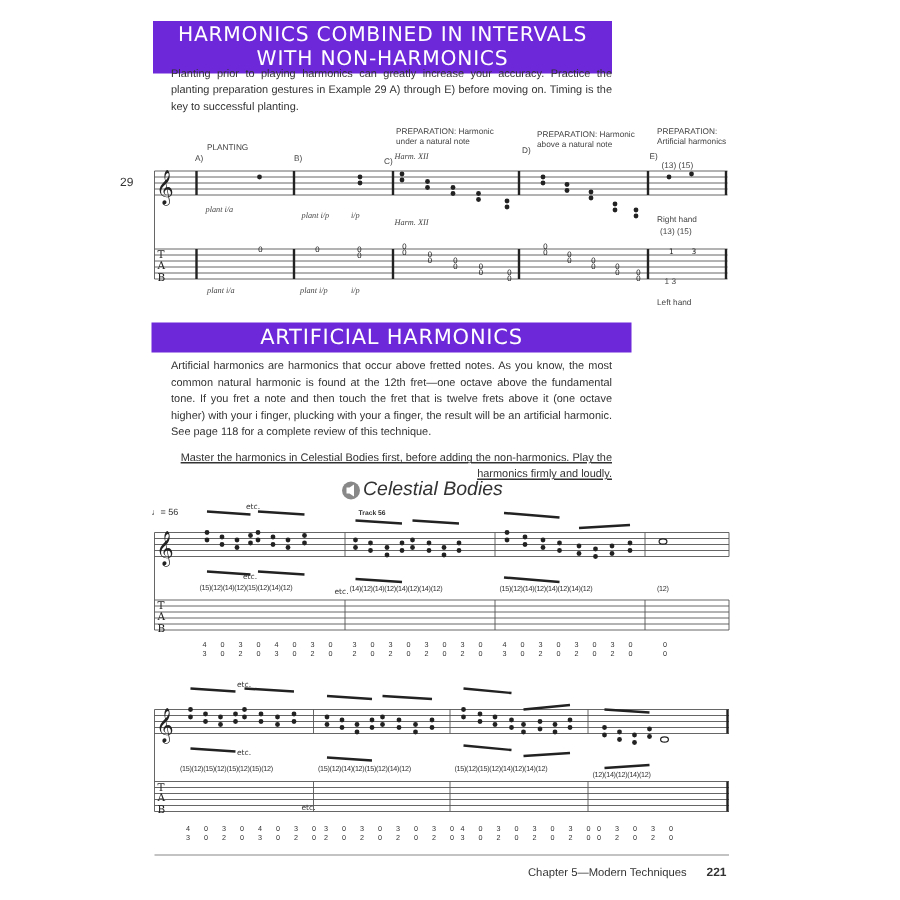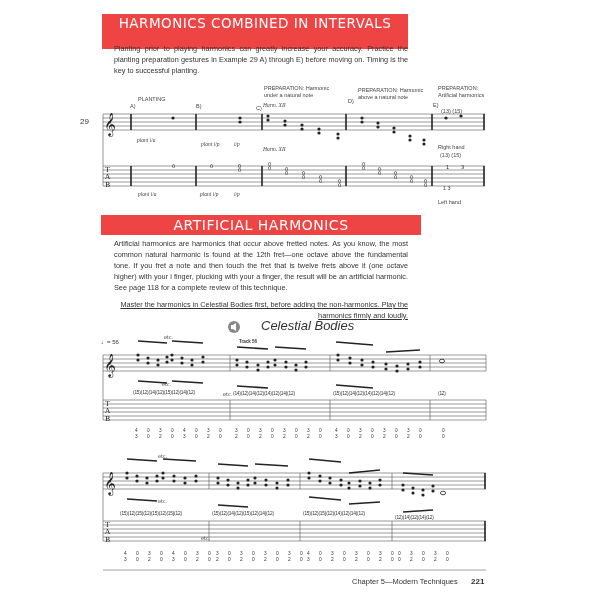--- a/index.html
+++ b/index.html
@@ -1,39 +1,40 @@
 <!DOCTYPE html>
 <html><head>
   <meta charset="utf-8">
   <style>
     html, body { margin:0; padding:0; background:#ffffff; }
     body { width:600px; height:600px; position:relative; overflow:hidden; font-family:"Liberation Sans", sans-serif; color:#2a2a2a; }
-    .banner { position:absolute; background:#ef4444; color:#ffffff; text-align:center; font-family:"DejaVu Sans", sans-serif; letter-spacing:0.5px; }
+    .banner { position:absolute; background:#6d28d9; color:#ffffff; text-align:center; font-family:"DejaVu Sans", sans-serif; letter-spacing:0.5px; }
     .banner1 { left:102px; top:14px; width:306px; height:34px; font-size:13.5px; line-height:16px; padding-top:1px; }
     .banner2 { left:101px; top:215px; width:320px; height:20px; font-size:14px; line-height:20px; }
     .para { position:absolute; font-size:7.3px; line-height:11px; color:#333; text-align:justify; }
     .p1 { left:114px; top:43px; width:294px; }
     .p2 { left:114px; top:238px; width:294px; }
     .p3 { left:114px; top:299px; width:294px; text-align:right;text-decoration:underline; }
     .small { position:absolute; font-size:5.5px; color:#444; line-height:6.5px; }
     .it { font-style:italic; font-family:"Liberation Serif", serif; }
     svg { position:absolute; left:0; top:0; }
-    .title2 { position:absolute; left:242px; top:318px; font-size:13px; font-style:italic; color:#333;margin-left:19px; }
+    .title2 { position:absolute; left:242px; top:318px; font-size:13px; font-style:italic; color:#333; }
     .track { position:absolute; left:239px; top:339px; font-size:4.5px; font-weight:bold; color:#333; }
     .tempo { position:absolute; left:101px; top:339px; font-size:6px; color:#333; }
     .footer { position:absolute; left:352px; top:577px; font-size:7.5px; color:#333; }
     .pageno { position:absolute; left:471px; top:577px; font-size:8px; font-weight:bold; color:#333; }
     .fnum { position:absolute; font-size:4.8px; color:#333; white-space:nowrap; letter-spacing:-0.2px; }
     .measnum { position:absolute; left:80px; top:117px; font-size:8px; color:#333; }
   </style>
 </head>
 <body>
 
 <div class="banner banner1">
   <div>HARMONICS COMBINED IN INTERVALS</div>
+  <div>WITH NON-HARMONICS</div>
 </div>
 <div class="para p1">Planting prior to playing harmonics can greatly increase your accuracy. Practice the planting preparation gestures in Example 29 A) through E) before moving on. Timing is the key to successful planting.</div>
 
 <div class="measnum">29</div>
 <div class="small" style="left:138px;top:96px;">PLANTING</div>
 <div class="small" style="left:130px;top:103px;">A)</div>
 <div class="small" style="left:196px;top:103px;">B)</div>
 <div class="small" style="left:256px;top:105px;">C)</div>
 <div class="small" style="left:264px;top:85px;">PREPARATION: Harmonic</div>
 <div class="small" style="left:264px;top:92px;">under a natural note</div>

